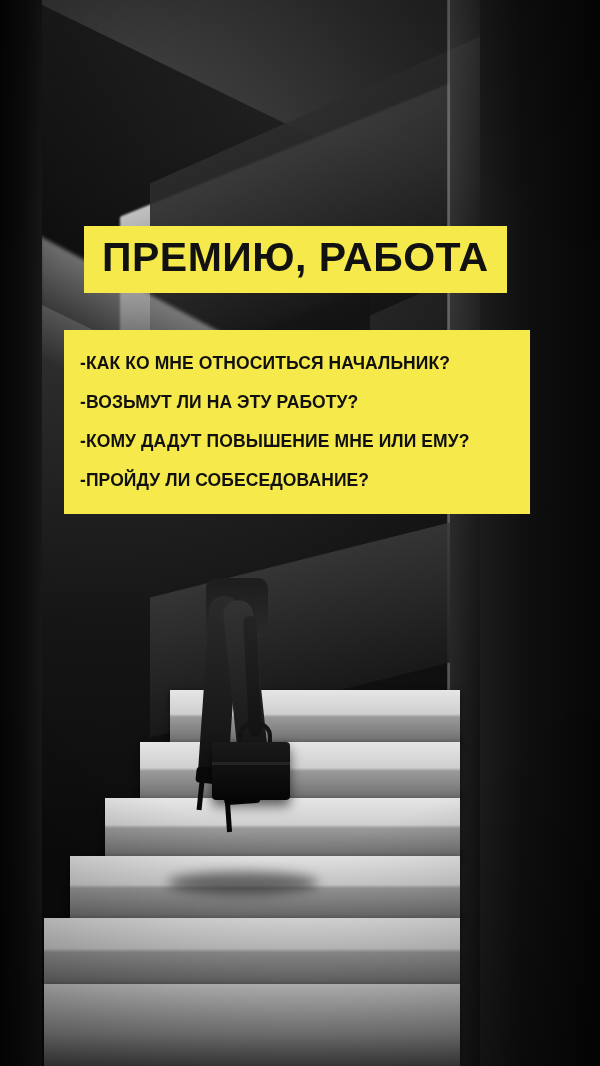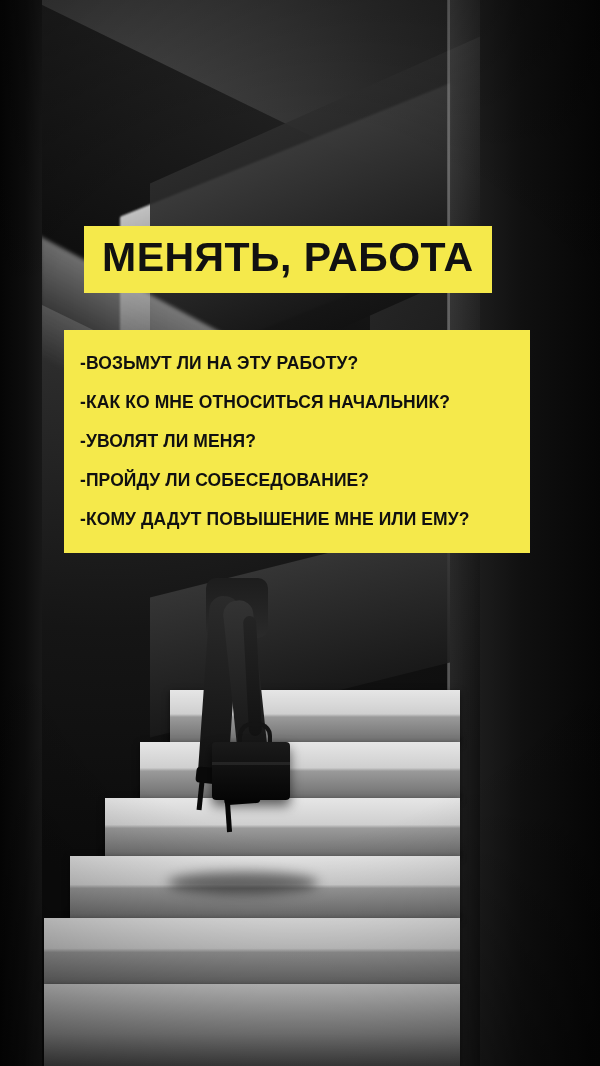--- a/index.html
+++ b/index.html
@@ -281,24 +281,23 @@
       <div class="heel-front"></div>
       <div class="bag-handle"></div>
       <div class="bag"></div>
       <div class="bag-line"></div>
     </div>
 
     <div class="vignette"></div>
   </div>
 
   <div class="title-box">
-    <div class="title-text">МЕНЯТЬ, РАБОТА</div>
+    <div class="title-text">ПРЕМИЮ, РАБОТА</div>
   </div>
 
   <div class="list-box">
+    <div class="list-item">-КАК КО МНЕ ОТНОСИТЬСЯ НАЧАЛЬНИК?</div>
     <div class="list-item">-ВОЗЬМУТ ЛИ НА ЭТУ РАБОТУ?</div>
-    <div class="list-item">-КАК КО МНЕ ОТНОСИТЬСЯ НАЧАЛЬНИК?</div>
-    <div class="list-item">-УВОЛЯТ ЛИ МЕНЯ?</div>
+    <div class="list-item">-КОМУ ДАДУТ ПОВЫШЕНИЕ МНЕ ИЛИ ЕМУ?</div>
     <div class="list-item">-ПРОЙДУ ЛИ СОБЕСЕДОВАНИЕ?</div>
-    <div class="list-item">-КОМУ ДАДУТ ПОВЫШЕНИЕ МНЕ ИЛИ ЕМУ?</div>
   </div>
 
 </div>
 
 </body></html>

